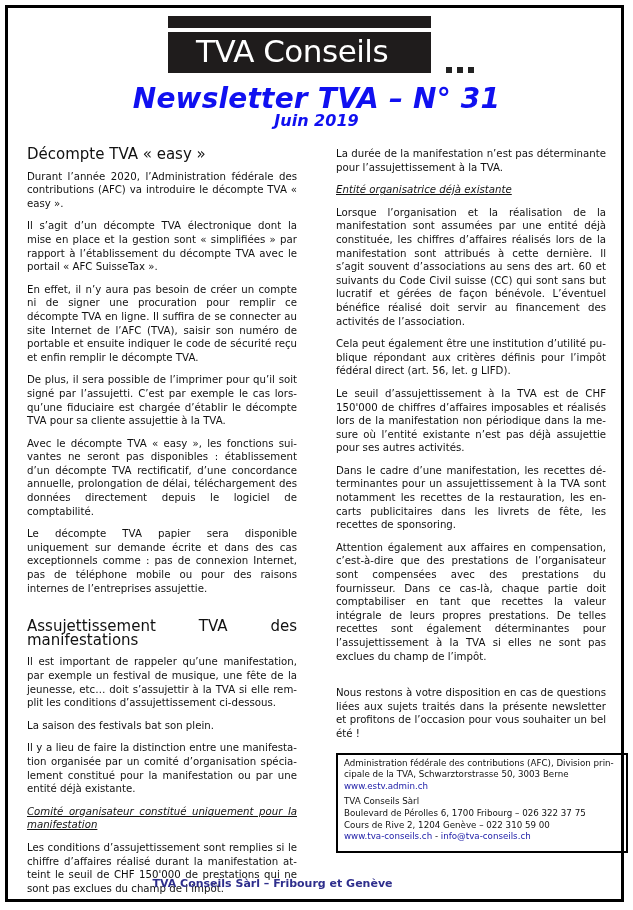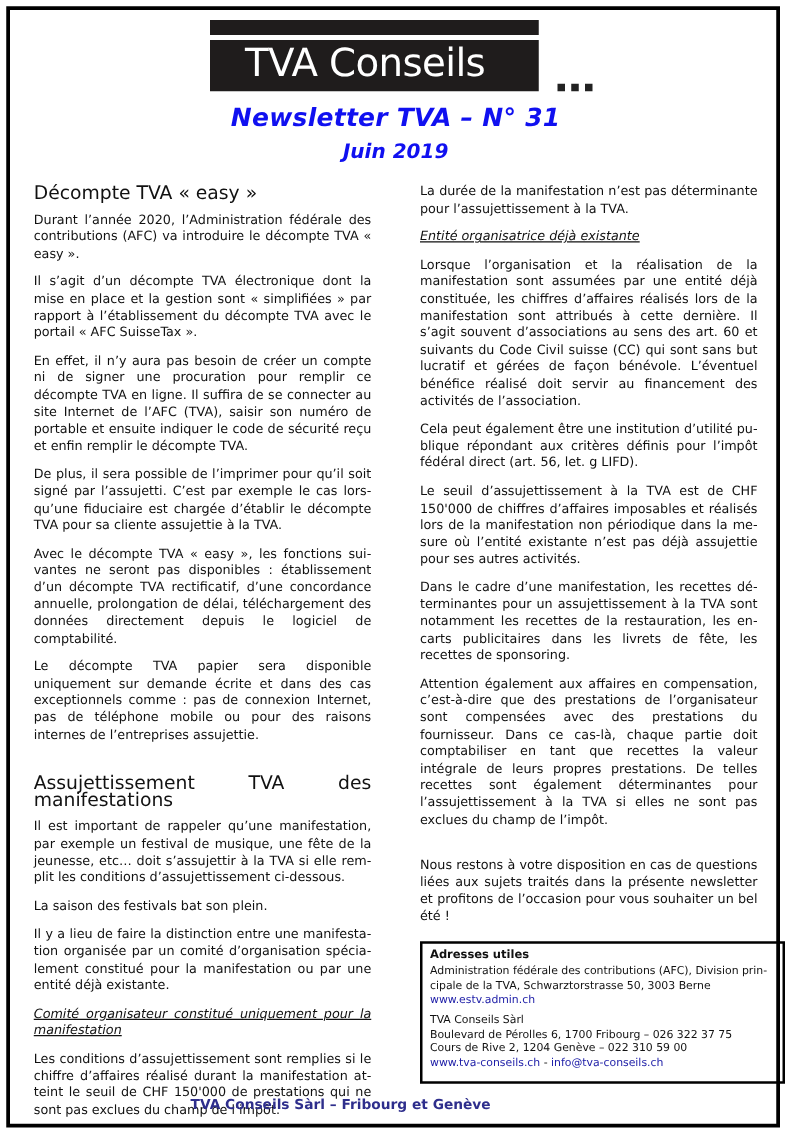--- a/index.html
+++ b/index.html
@@ -11,21 +11,21 @@
   .logo { position: absolute; left: 168px; top: 16px; width: 263px; height: 57px; }
   .logo .strip { position: absolute; left: 0; top: 0; width: 263px; height: 12px; background: #1f1c1c; }
   .logo .whiteline { position: absolute; left: 22px; top: 12px; width: 241px; height: 4px; background: #fff; }
   .logo .block { position: absolute; left: 0; top: 16px; width: 263px; height: 41px; background: #1f1c1c; }
   .logo .text { position: absolute; left: 28px; top: 14px; font-family: "DejaVu Sans", sans-serif;
                 font-weight: normal; font-size: 31px; color: #fff; letter-spacing: -0.5px; line-height: 42px; }
   .dots { position: absolute; left: 446px; top: 67px; display: flex; gap: 5px; }
   .dots span { width: 6px; height: 6px; background: #222; display: block; }
   .title { position: absolute; left: 0; width: 633px; top: 82px; text-align: center;
            font-family: "DejaVu Sans", sans-serif; font-weight: bold; font-style: italic;
-           font-size: 20px; color: #1010f0; letter-spacing: 0.2px; }
+           font-size: 28px; color: #1010f0; letter-spacing: 0.2px; }
   .date { position: absolute; left: 0; width: 633px; top: 111px; text-align: center;
           font-family: "DejaVu Sans", sans-serif; font-weight: bold; font-style: italic;
           font-size: 16px; color: #1010f0; }
   .col { position: absolute; top: 146px; width: 270px; font-size: 10.2px; line-height: 13.6px;
          text-align: justify; hyphens: manual; }
   .col.left { left: 27px; }
   .col.right { left: 336px; top: 147px; }
   .col p { margin: 0 0 9px 0; }
   .col h3 { margin: 2px 0 8px 0; font-size: 15px; font-weight: normal; }
   .col .u { font-style: italic; text-decoration: underline; }
@@ -80,21 +80,20 @@
   <p class="u">Entité organisatrice déjà existante</p>
   <p>Lorsque l’organisation et la réalisation de la manifes­tation sont assumées par une entité déjà constituée, les chiffres d’affaires réalisés lors de la manifestation sont attribués à cette dernière. Il s’agit souvent d’associations au sens des art. 60 et suivants du Code Civil suisse (CC) qui sont sans but lucratif et gérées de façon bénévole. L’éventuel bénéfice réalisé doit servir au financement des activités de l’association.</p>
   <p>Cela peut également être une institution d’utilité pu­blique répondant aux critères définis pour l’impôt fédéral direct (art. 56, let. g LIFD).</p>
   <p>Le seuil d’assujettissement à la TVA est de CHF 150'000 de chiffres d’affaires imposables et réalisés lors de la manifestation non périodique dans la me­sure où l’entité existante n’est pas déjà assujettie pour ses autres activités.</p>
   <p>Dans le cadre d’une manifestation, les recettes dé­terminantes pour un assujettissement à la TVA sont notamment les recettes de la restauration, les en­carts publicitaires dans les livrets de fête, les recettes de sponsoring.</p>
   <p>Attention également aux affaires en compensation, c’est-à-dire que des prestations de l’organisateur sont compensées avec des prestations du fournisseur. Dans ce cas-là, chaque partie doit comptabiliser en tant que recettes la valeur intégrale de leurs propres prestations. De telles recettes sont également déter­minantes pour l’assujettissement à la TVA si elles ne sont pas exclues du champ de l’impôt.</p>
   <div class="spacer"></div>
   <p>Nous restons à votre disposition en cas de questions liées aux sujets traités dans la présente newsletter et profitons de l’occasion pour vous souhaiter un bel été !</p>
 
   <div class="box">
-    <div class="bh">Adresses utiles</div>
     <p>
       <span>Administration fédérale des contributions (AFC), Division prin­cipale de la TVA, Schwarztorstrasse 50, 3003 Berne</span><br>
       <a>www.estv.admin.ch</a>
     </p>
     <p>
       <span>TVA Conseils Sàrl</span><br>
       <span>Boulevard de Pérolles 6, 1700 Fribourg – 026 322 37 75</span><br>
       <span>Cours de Rive 2, 1204 Genève – 022 310 59 00</span><br>
       <a>www.tva-conseils.ch</a><span style="white-space:pre"> - </span><a>info@tva-conseils.ch</a>
     </p>

